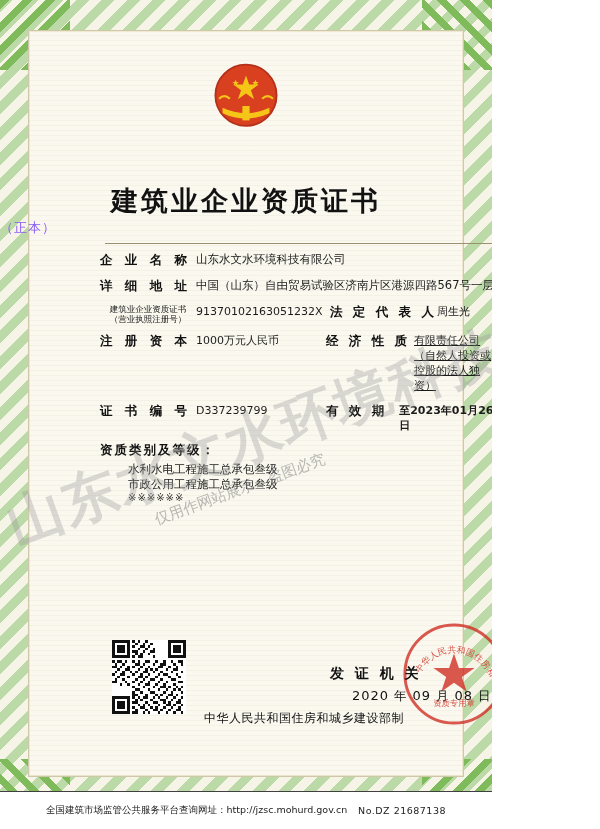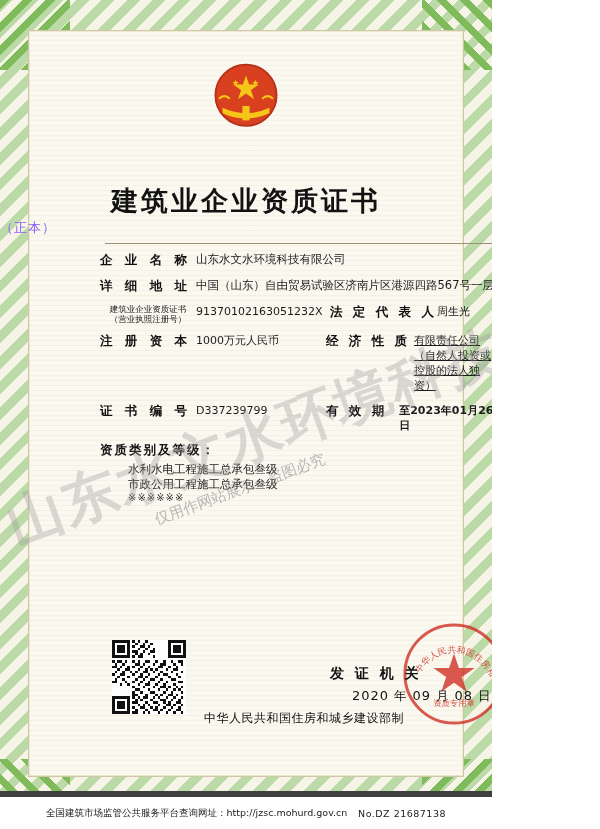--- a/index.html
+++ b/index.html
@@ -249,21 +249,21 @@
   .qr svg { display: block; }
 
   
   .bottom-bar {
     position: absolute;
     left: 0;
     right: 0;
     bottom: 0;
     height: 38px;
     background: #ffffff;
-    border-top: 6px solid #404040;
+    border-top: 1px solid #404040;
     display: flex;
     align-items: center;
     justify-content: space-between;
     padding: 0 46px;
     box-sizing: border-box;
     font-family: "DejaVu Sans", sans-serif;
     font-size: 9.5px;
     color: #222;
   }
   .bottom-left { white-space: nowrap; }

